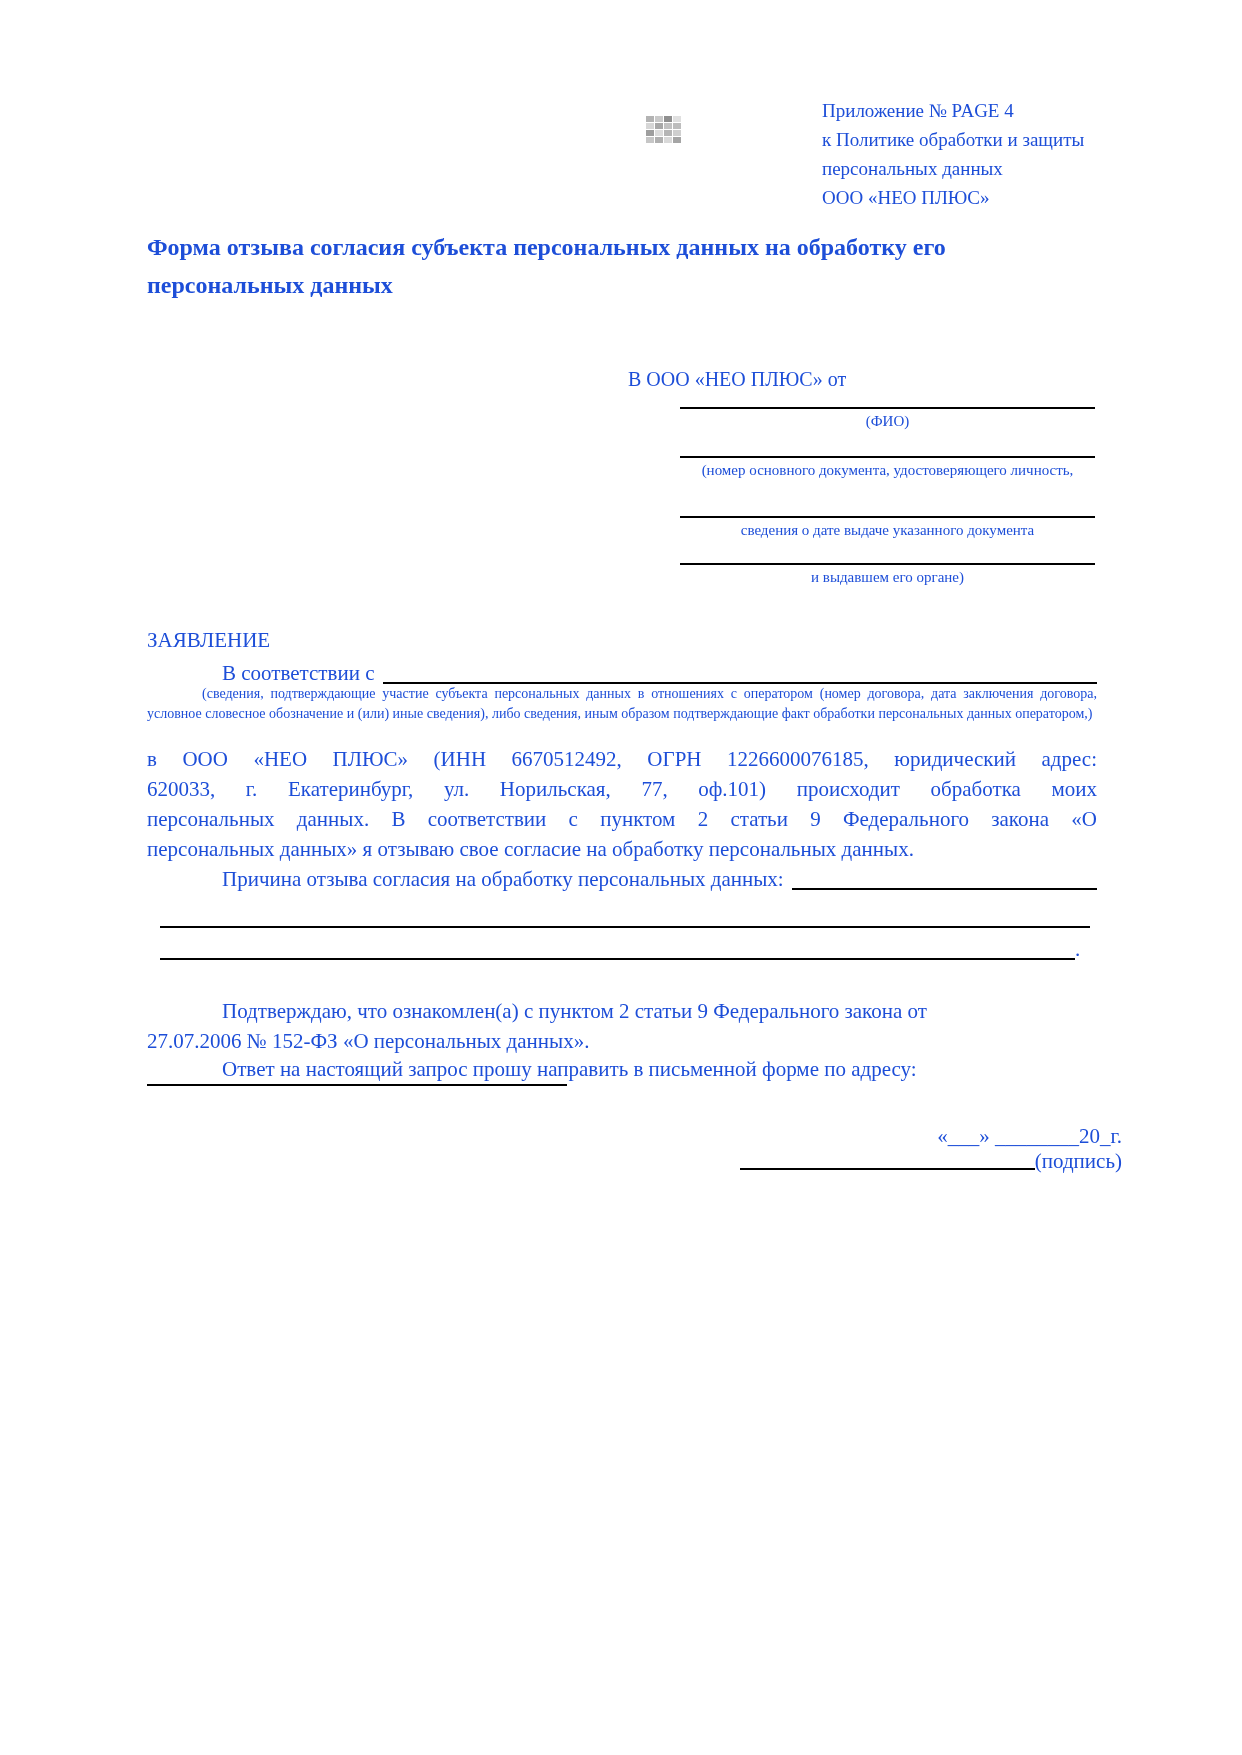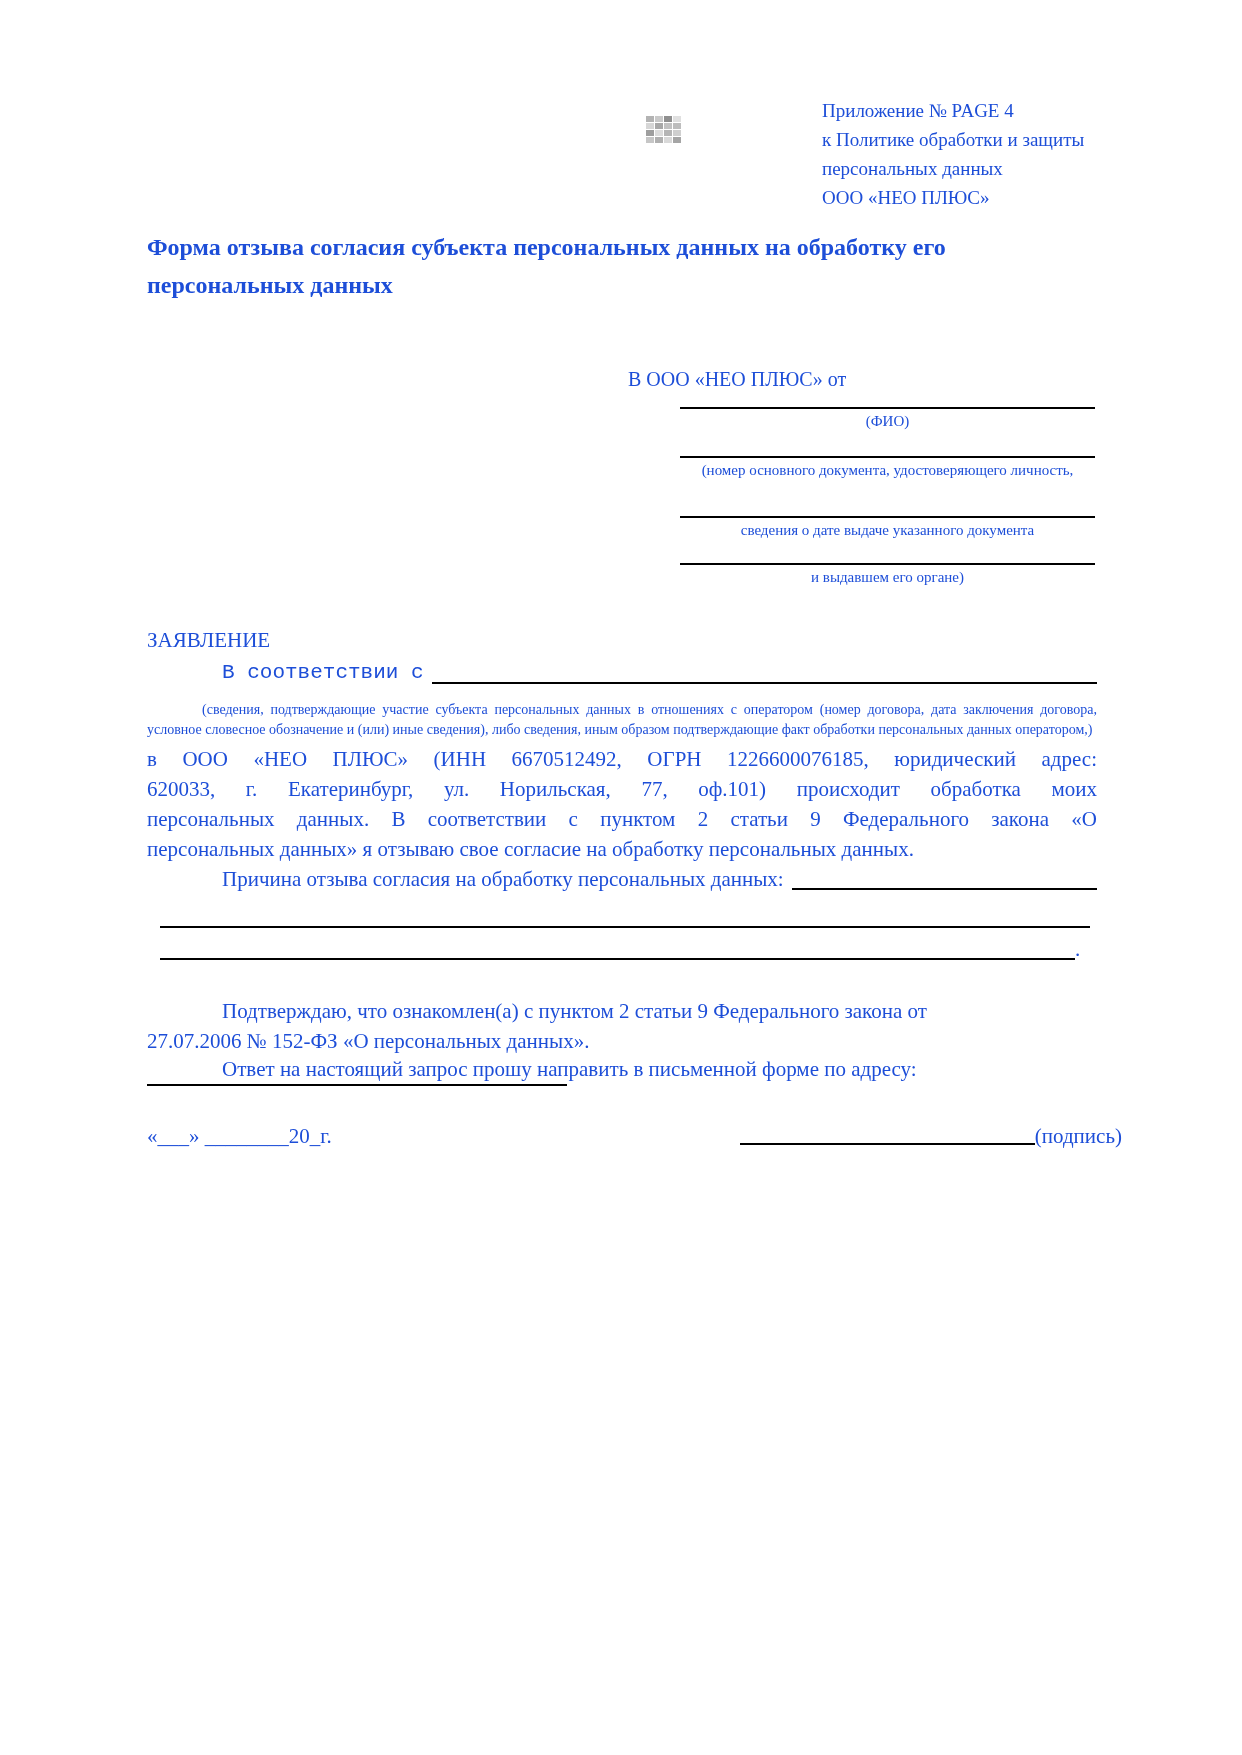--- a/index.html
+++ b/index.html
@@ -32,29 +32,29 @@
 
   .heading { left:147px; top:628px; width:950px; text-align:left; font-size:21px; }
 
   .bodytext { font-size:21px; line-height:30px; }
   .fill-row { display:flex; align-items:stretch; }
   .fill-line { border-bottom:2px solid #000; margin-bottom:4px; }
   .grow { flex:1; }
   .sp75 { display:inline-block; width:75px; flex:0 0 75px; }
 
   .note { left:147px; top:684px; width:950px; font-size:14px; line-height:20px;
-          text-align:justify; text-indent:55px;margin-top:16px; }
+          text-align:justify; text-indent:55px; }
 
   .jline { text-align:justify; text-align-last:justify; }
   .lline { text-align:left; }
 
   .indent1 { text-indent:75px;margin-top:32px; }
 
   .footer-row { left:147px; top:1124px; width:975px; display:flex;
-                justify-content:space-between; align-items:flex-end; font-size:21px; }
+                justify-content:space-between; align-items:flex-end; font-size:21px;flex-direction:column; }
   .sig-group { display:flex; align-items:stretch; }
 </style>
 </head>
 <body>
 
 <div class="page">
 
   <div class="abs artifact">
     <span style="background:#b3b3b3"></span>
       <span style="background:#c9c9c9"></span>
@@ -92,21 +92,21 @@
   <div class="abs cap" style="left:655px; top:461px; width:465px;">(номер основного документа, удостоверяющего личность,</div>
 
   <div class="abs rule" style="left:680px; top:516px; width:415px;"></div>
   <div class="abs cap" style="left:680px; top:521px; width:415px;">сведения о дате выдаче указанного документа</div>
 
   <div class="abs rule" style="left:680px; top:563px; width:415px;"></div>
   <div class="abs cap" style="left:680px; top:568px; width:415px;">и выдавшем его органе)</div>
 
   <div class="abs heading">ЗАЯВЛЕНИЕ</div>
 
-  <div class="abs bodytext fill-row" style="left:147px; top:658px; width:950px;font-family:Liberation Mono, monospace;">
+  <div class="abs bodytext fill-row" style="left:147px; top:658px; width:950px;">
     <span class="sp75"></span>
     <span>В соответствии с</span>
     <span style="flex:0 0 8px"></span>
     <span class="fill-line grow"></span>
   </div>
 
   <div class="abs note">(сведения, подтверждающие участие субъекта персональных данных в отношениях с оператором (номер договора, дата заключения договора, условное словесное обозначение и (или) иные сведения), либо сведения, иным образом подтверждающие факт обработки персональных данных оператором,)</div>
 
   <div class="abs bodytext" style="left:147px; top:744px; width:950px;">
     <div class="jline">в ООО «НЕО ПЛЮС» (ИНН 6670512492, ОГРН 1226600076185, юридический адрес:</div>

